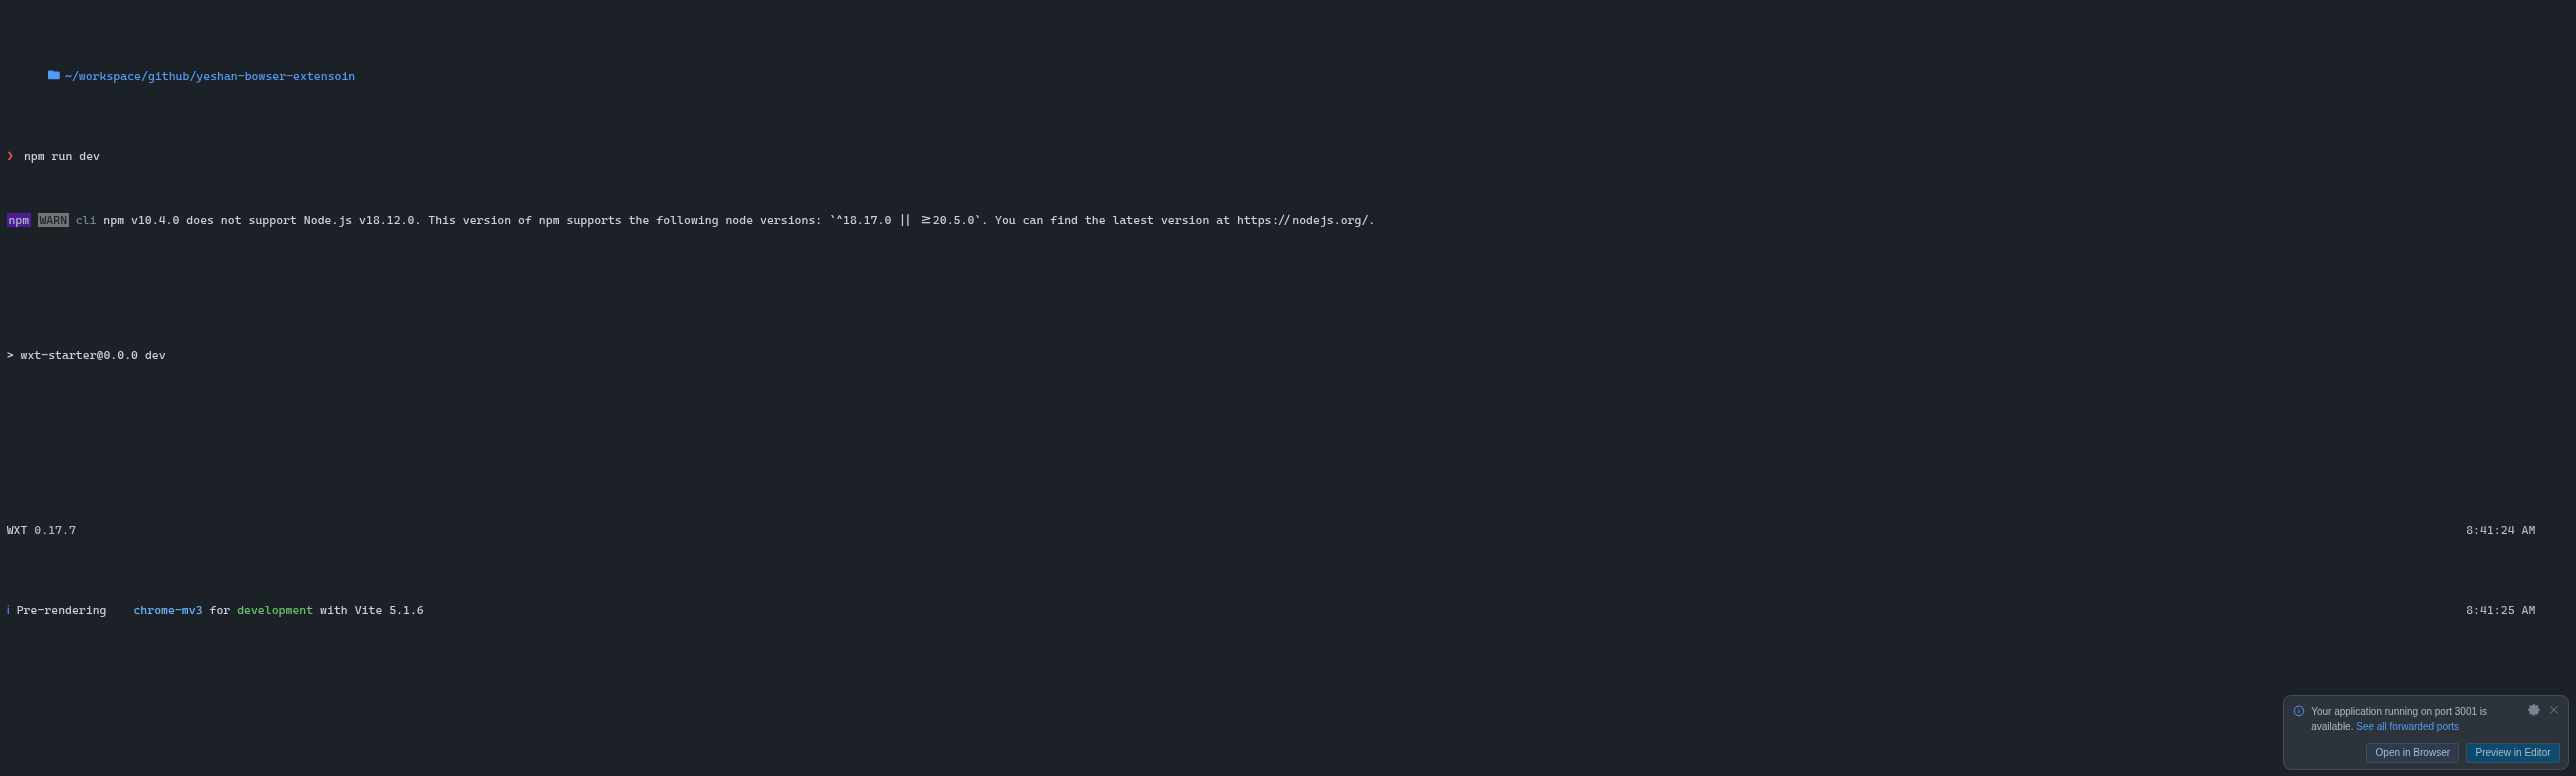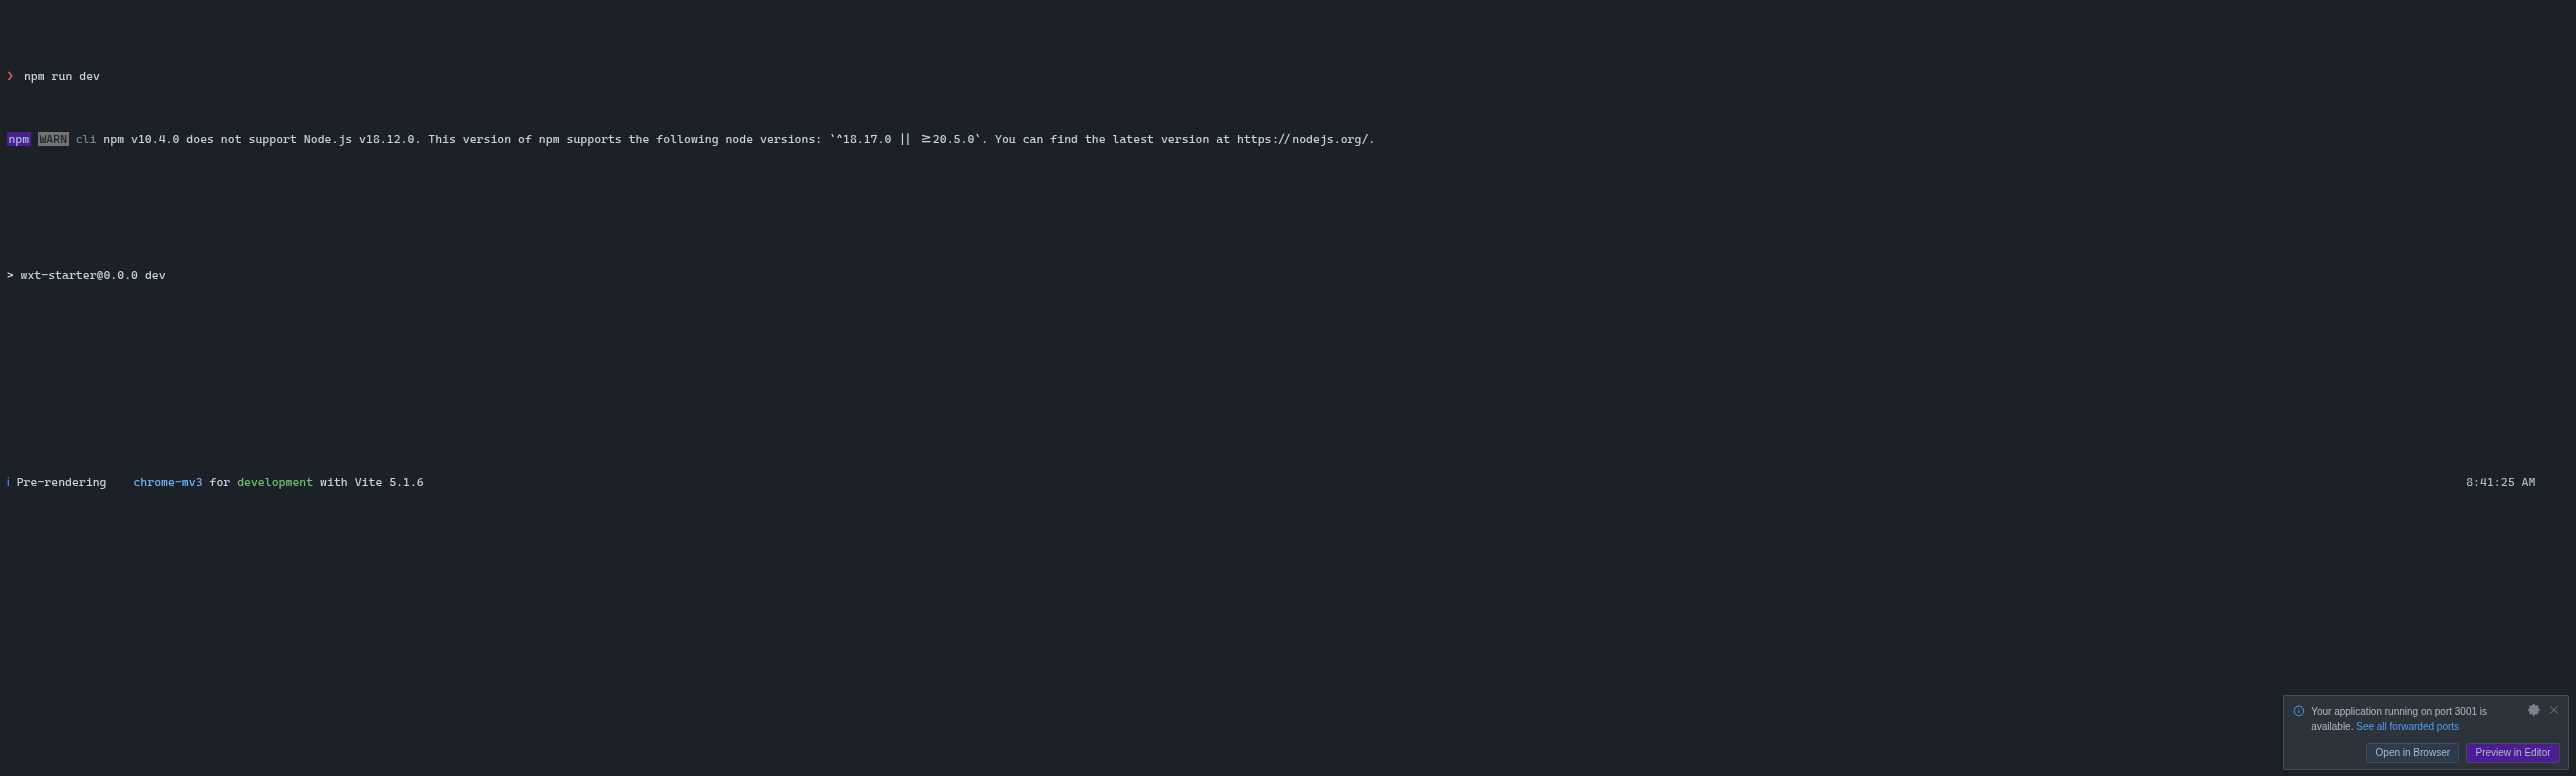--- a/index.html
+++ b/index.html
@@ -37,61 +37,73 @@
   .dev-word { color: #6bc46d; }
 
   
   .notif {
     position: absolute;
     right: 6.7px;
     bottom: 6.7px;
     width: 286px;
     background: #2d333b;
     border: 0.8px solid #444c56;
-    border-radius: 1px;
+    border-radius: 8px;
     padding: 8.4px 8.4px 6.7px 8.4px;
     color: #adbac7;
     font-family: -apple-system, "Segoe UI", sans-serif;
     font-size: 10px;
   }
   .notif-header { display: flex; align-items: flex-start; gap: 6.7px; }
   .notif-icon { color: #539bf5; flex-shrink: 0; margin-top: 0.8px; }
   .notif-text { flex: 1; line-height: 1.5; }
   .notif-link { color: #539bf5; cursor: pointer; }
   .notif-ctrl { display: flex; gap: 8.4px; align-items: center; color: #768390; }
   .notif-gear, .notif-close { cursor: pointer; width: 11.8px; height: 11.8px; }
   .notif-buttons { display: flex; justify-content: flex-end; gap: 6.7px; margin-top: 8.4px; }
   .notif-btn {
-    background: #4c1d95;
+    background: #0c4a6e;
     color: #adbac7;
     border: 0.8px solid #444c56;
     padding: 3.4px 8.4px;
     font-size: 10px;
     border-radius: 1.7px;
     cursor: pointer;
   }
   .notif-btn.primary { background: #316dca22; }
 </style>
 </head>
 <body>
 
 <div class="terminal">
 
+  <div class="cwd-line">
+    <span class="folder-icon">
+      <svg width="11.8" height="11.8" viewBox="0 0 16 16" fill="currentColor">
+          <path d="M1.5 2A1.5 1.5 0 000 3.5v9A1.5 1.5 0 001.5 14h13a1.5 1.5 0 001.5-1.5V5A1.5 1.5 0 0014.5 3.5H8l-1.5-1.5H1.5z"></path>
+        </svg>
+    </span>
+    <span class="cwd">~/workspace/github/yeshan-bowser-extensoin</span>
+  </div>
 
   <div><span class="prompt-caret">❯</span> <span class="cmd">npm run dev</span></div>
 
   <div><span class="npm-tag">npm</span> <span class="warn-tag">WARN</span> <span class="cli-word">cli</span> <span>npm v10.4.0 does not support Node.js v18.12.0. This version of npm supports the following node versions: `^18.17.0 || &gt;=20.5.0`. You can find the latest version at https://nodejs.org/.</span></div>
 
   <div>&nbsp;</div>
 
   <div class="script-line">&gt; wxt-starter@0.0.0 dev</div>
 
   <div>&nbsp;</div>
   <div>&nbsp;</div>
 
+  <div class="line">
+    <span class="line-left"><span>WXT</span> <span class="ver">0.17.7</span></span>
+    <span class="time">8:41:24 AM</span>
+  </div>
 
 
   <div class="line">
     <span class="line-left"><span class="info-i">ℹ</span> <span>Pre-rendering </span><span class="chrome-mv3">chrome-mv3</span><span> for </span><span class="dev-word">development</span><span> with Vite 5.1.6</span></span>
     <span class="time">8:41:25 AM</span>
   </div>
 
 
   
 

